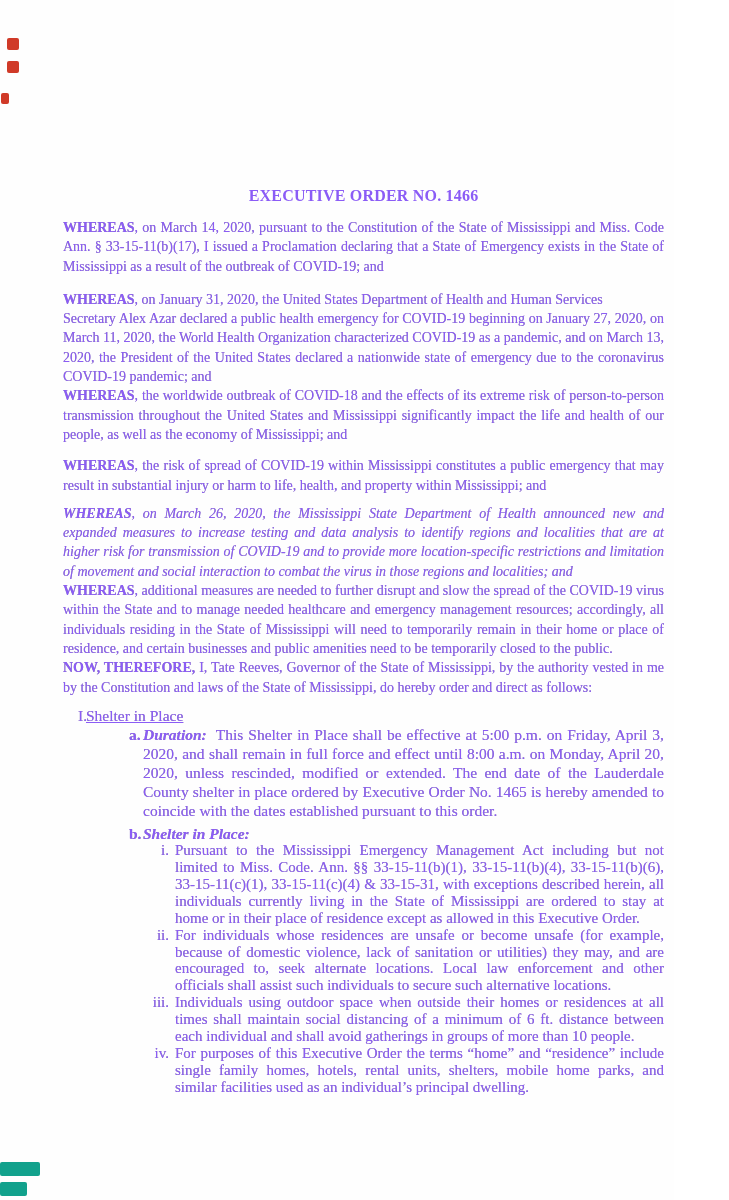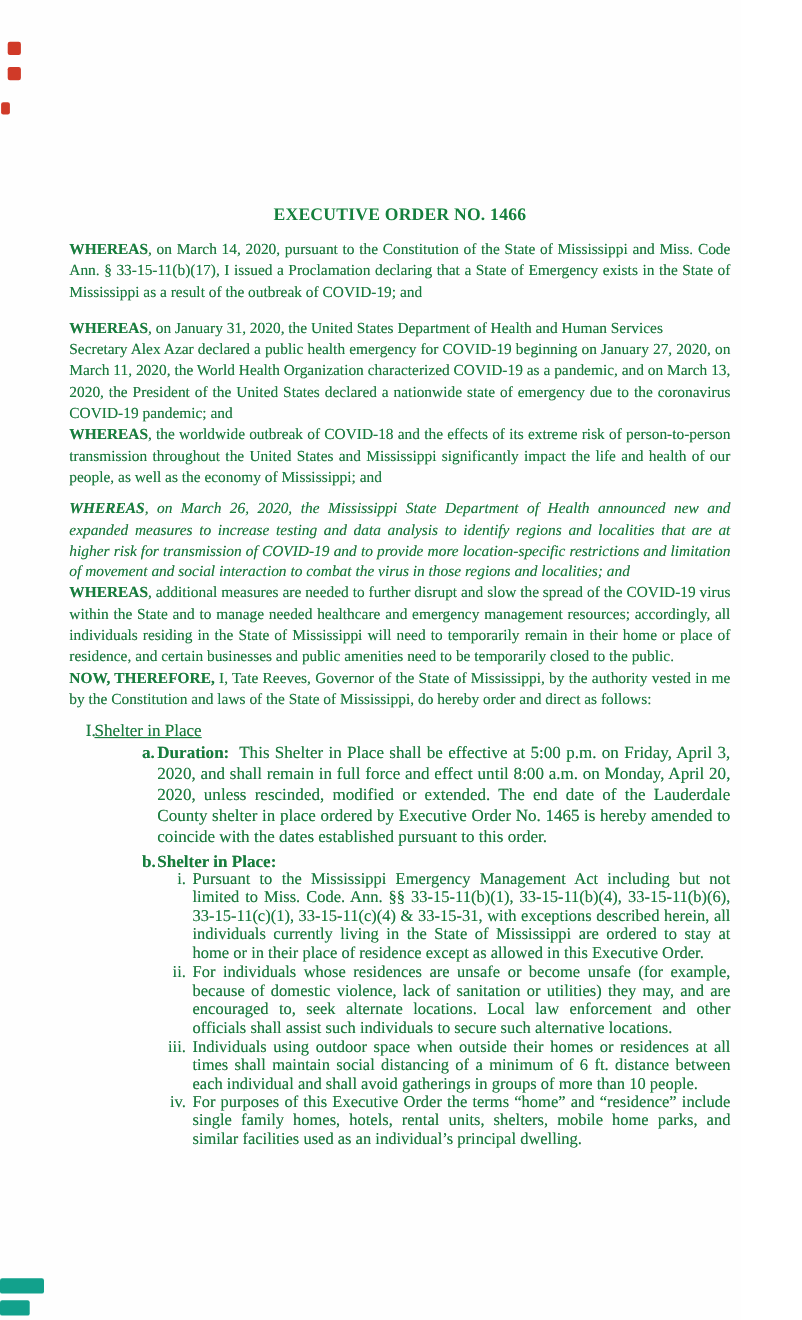--- a/index.html
+++ b/index.html
@@ -3,21 +3,21 @@
 <meta charset="utf-8">
 <style>
   html, body { margin: 0; padding: 0; background: #ffffff; }
   .page {
     position: relative;
     width: 674px;
     height: 1200px;
     background: #fefefe;
     overflow: hidden;
     font-family: "Liberation Serif", serif;
-    color: #15803d;
+    color: #8b5cf6;
   }
   .content {
     position: absolute;
     top: 186px;
     left: 63px;
     width: 601px;
   }
   .title {
     margin: 0;
     font-size: 16px;
@@ -52,21 +52,21 @@
   .sec1-label { margin-left: 23px; text-decoration: underline; }
   .item {
     position: relative;
     padding-left: 80px;
     font-size: 15.5px;
     line-height: 19px;
     text-align: justify;
     text-shadow: 0 0 0.4px rgba(30,30,30,0.45);
   }
   .item .marker { position: absolute; left: 66px; font-weight: bold; }
-  .item .ilead { font-weight: bold; margin-right: 9px; }
+  .item .ilead { font-weight: bold; font-style: italic; margin-right: 9px; }
   .item-a { margin-top: 0; }
   .item-b { margin-top: 5px; line-height: 17px; }
   .ritem {
     position: relative;
     padding-left: 112px;
     font-size: 15px;
     line-height: 16.9px;
     text-align: justify;
     text-shadow: 0 0 0.4px rgba(30,30,30,0.45);
   }
@@ -100,20 +100,21 @@
   <div class="content">
 
     <h1 class="title">EXECUTIVE ORDER NO. 1466</h1>
 
     <p class="para p1"><b class="lead">WHEREAS</b><span>, on March 14, 2020, pursuant to the Constitution of the State of Mississippi and Miss. Code Ann. § 33-15-11(b)(17), I issued a Proclamation declaring that a State of Emergency exists in the State of Mississippi as a result of the outbreak of COVID-19; and</span></p>
 
     <p class="para p2"><b class="lead">WHEREAS</b><span>, on January 31, 2020, the United States Department of Health and Human Services</span><br><span>Secretary Alex Azar declared a public health emergency for COVID-19 beginning on January 27, 2020, on March 11, 2020, the World Health Organization characterized COVID-19 as a pandemic, and on March 13, 2020, the President of the United States declared a nationwide state of emergency due to the coronavirus COVID-19 pandemic; and</span></p>
 
     <p class="para p3"><b class="lead">WHEREAS</b><span>, the worldwide outbreak of COVID-18 and the effects of its extreme risk of person-to-person transmission throughout the United States and Mississippi significantly impact the life and health of our people, as well as the economy of Mississippi; and</span></p>
 
+    <p class="para p4"><b class="lead">WHEREAS</b><span>, the risk of spread of COVID-19 within Mississippi constitutes a public emergency that may result in substantial injury or harm to life, health, and property within Mississippi; and</span></p>
 
     <p class="para p5"><b class="lead">WHEREAS</b><span>, on March 26, 2020, the Mississippi State Department of Health announced new and expanded measures to increase testing and data analysis to identify regions and localities that are at higher risk for transmission of COVID-19 and to provide more location-specific restrictions and limitation of movement and social interaction to combat the virus in those regions and localities; and</span></p>
 
     <p class="para p6"><b class="lead">WHEREAS</b><span>, additional measures are needed to further disrupt and slow the spread of the COVID-19 virus within the State and to manage needed healthcare and emergency management resources; accordingly, all individuals residing in the State of Mississippi will need to temporarily remain in their home or place of residence, and certain businesses and public amenities need to be temporarily closed to the public.</span></p>
 
     <p class="para p7"><b class="lead">NOW, THEREFORE,</b><span> I, Tate Reeves, Governor of the State of Mississippi, by the authority vested in me by the Constitution and laws of the State of Mississippi, do hereby order and direct as follows:</span></p>
 
     <div class="sec1">
       <span class="sec1-marker">I.</span>
       <span class="sec1-label">Shelter in Place</span>

